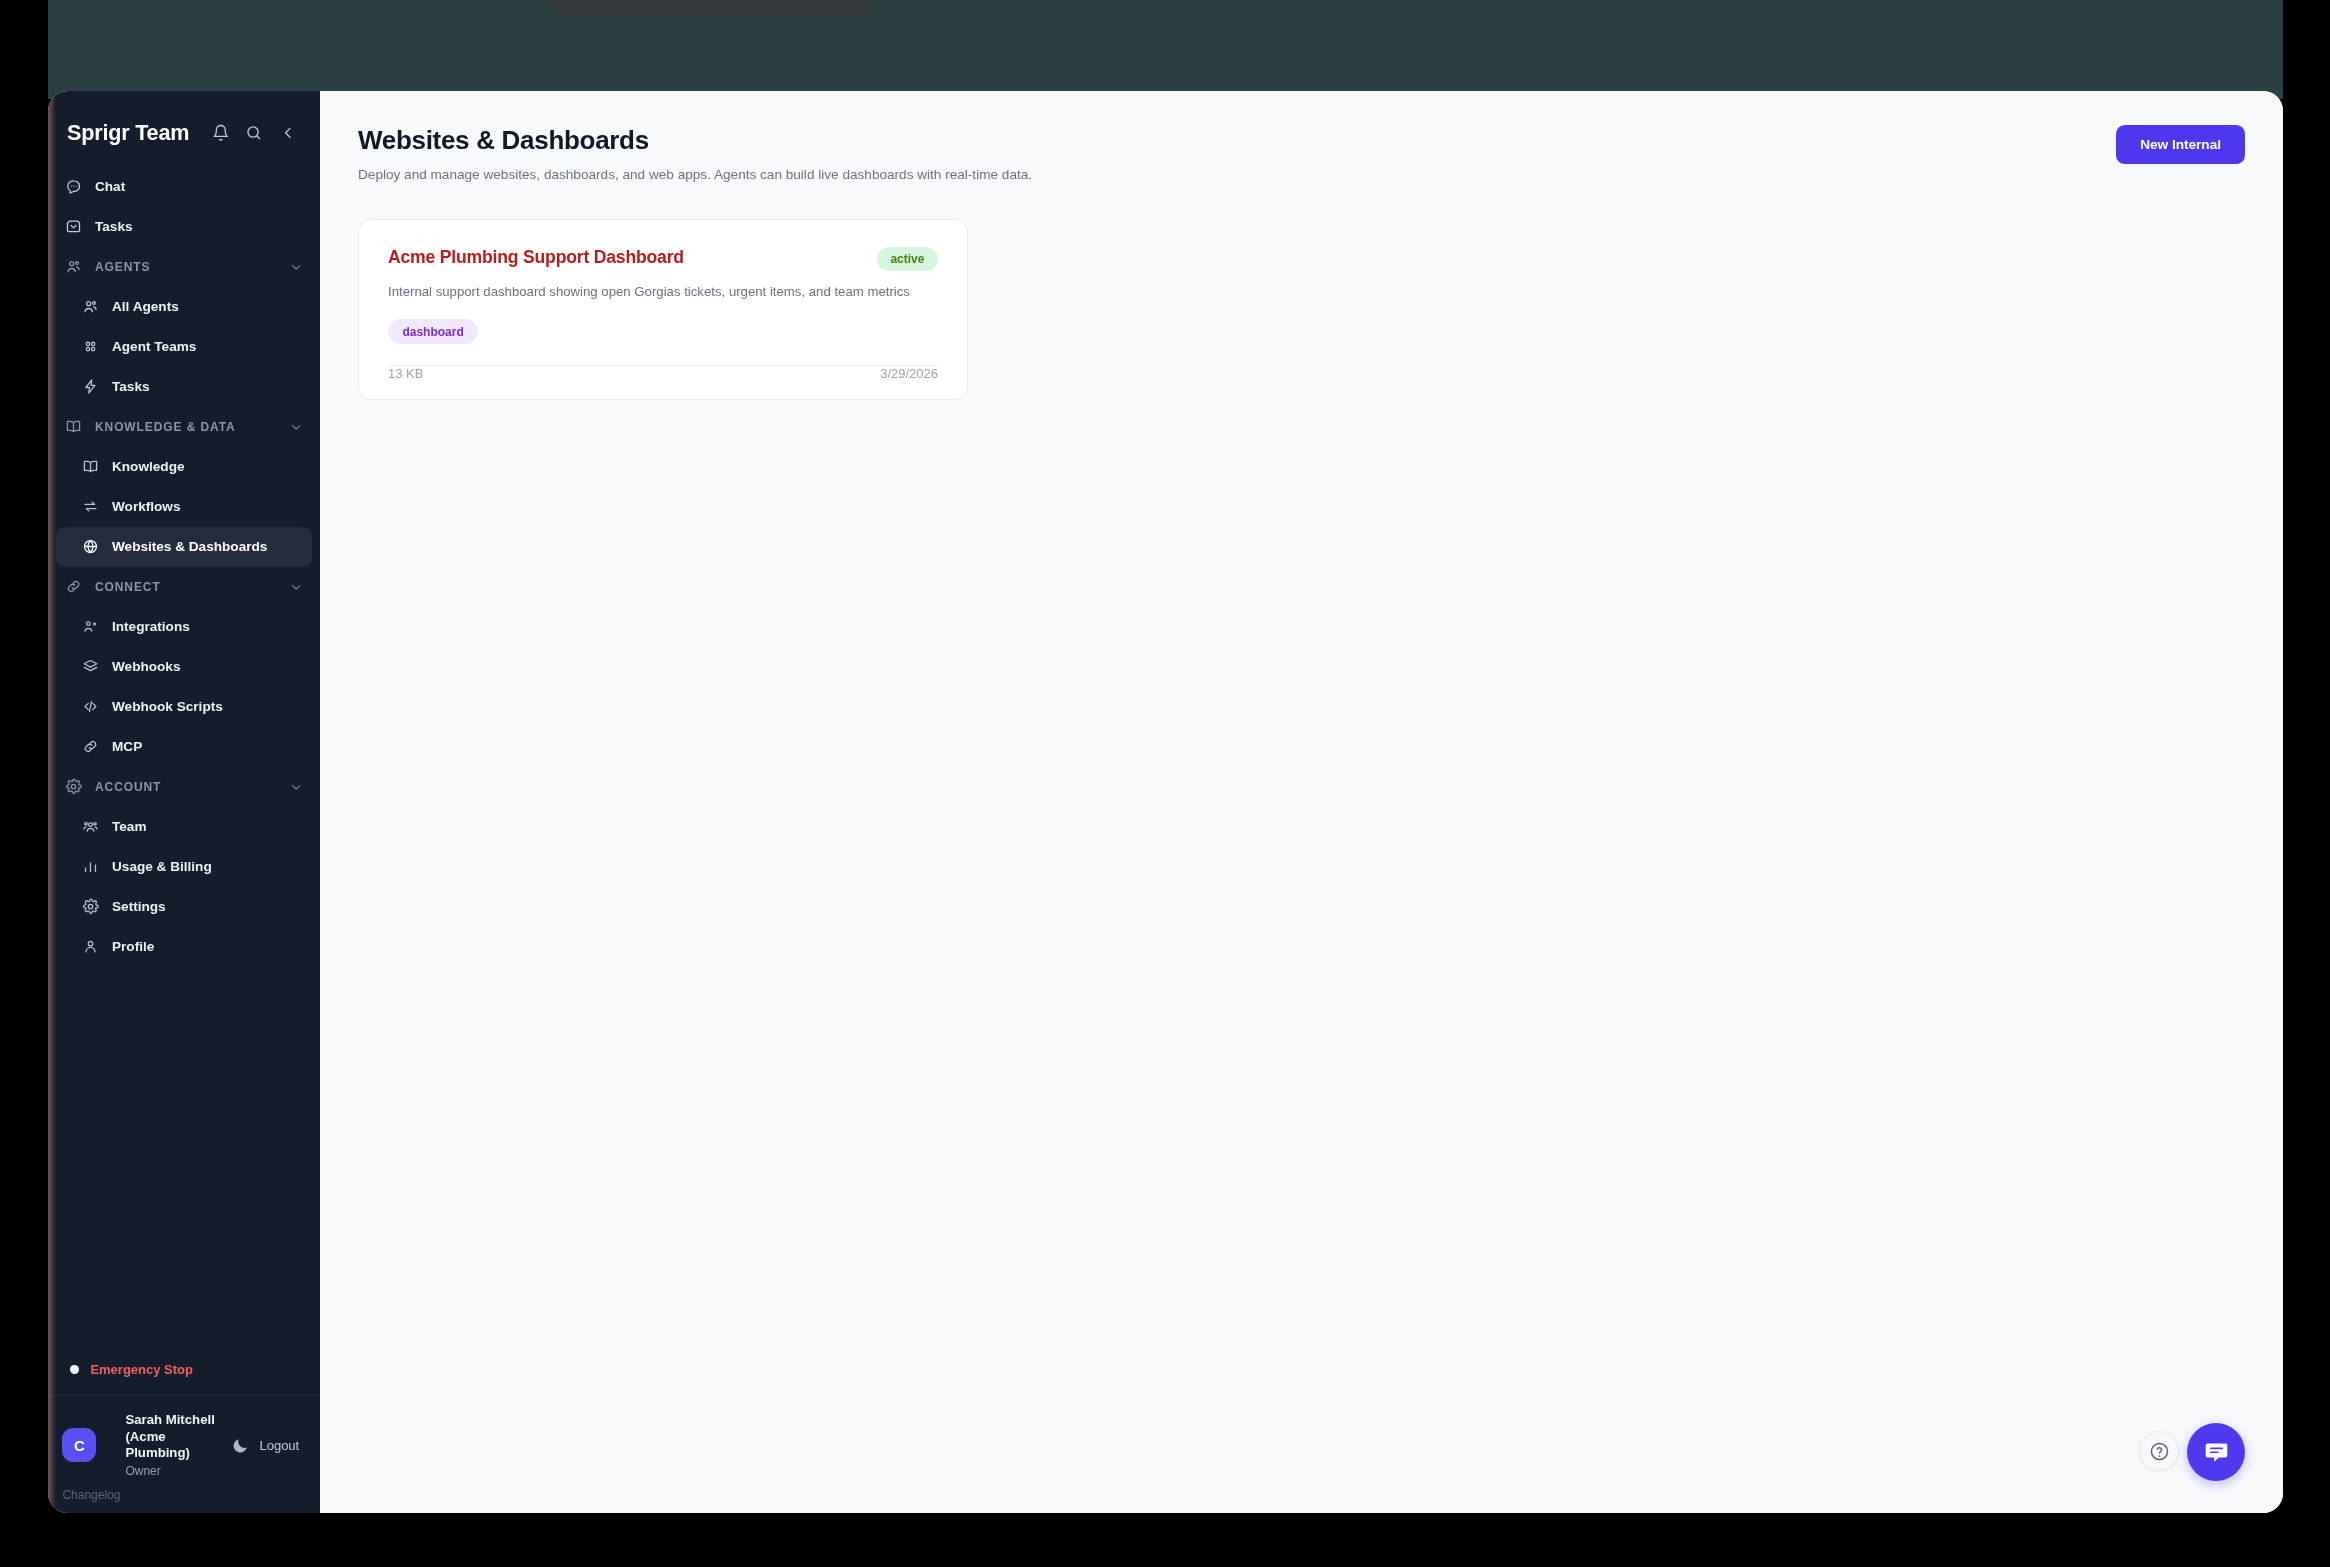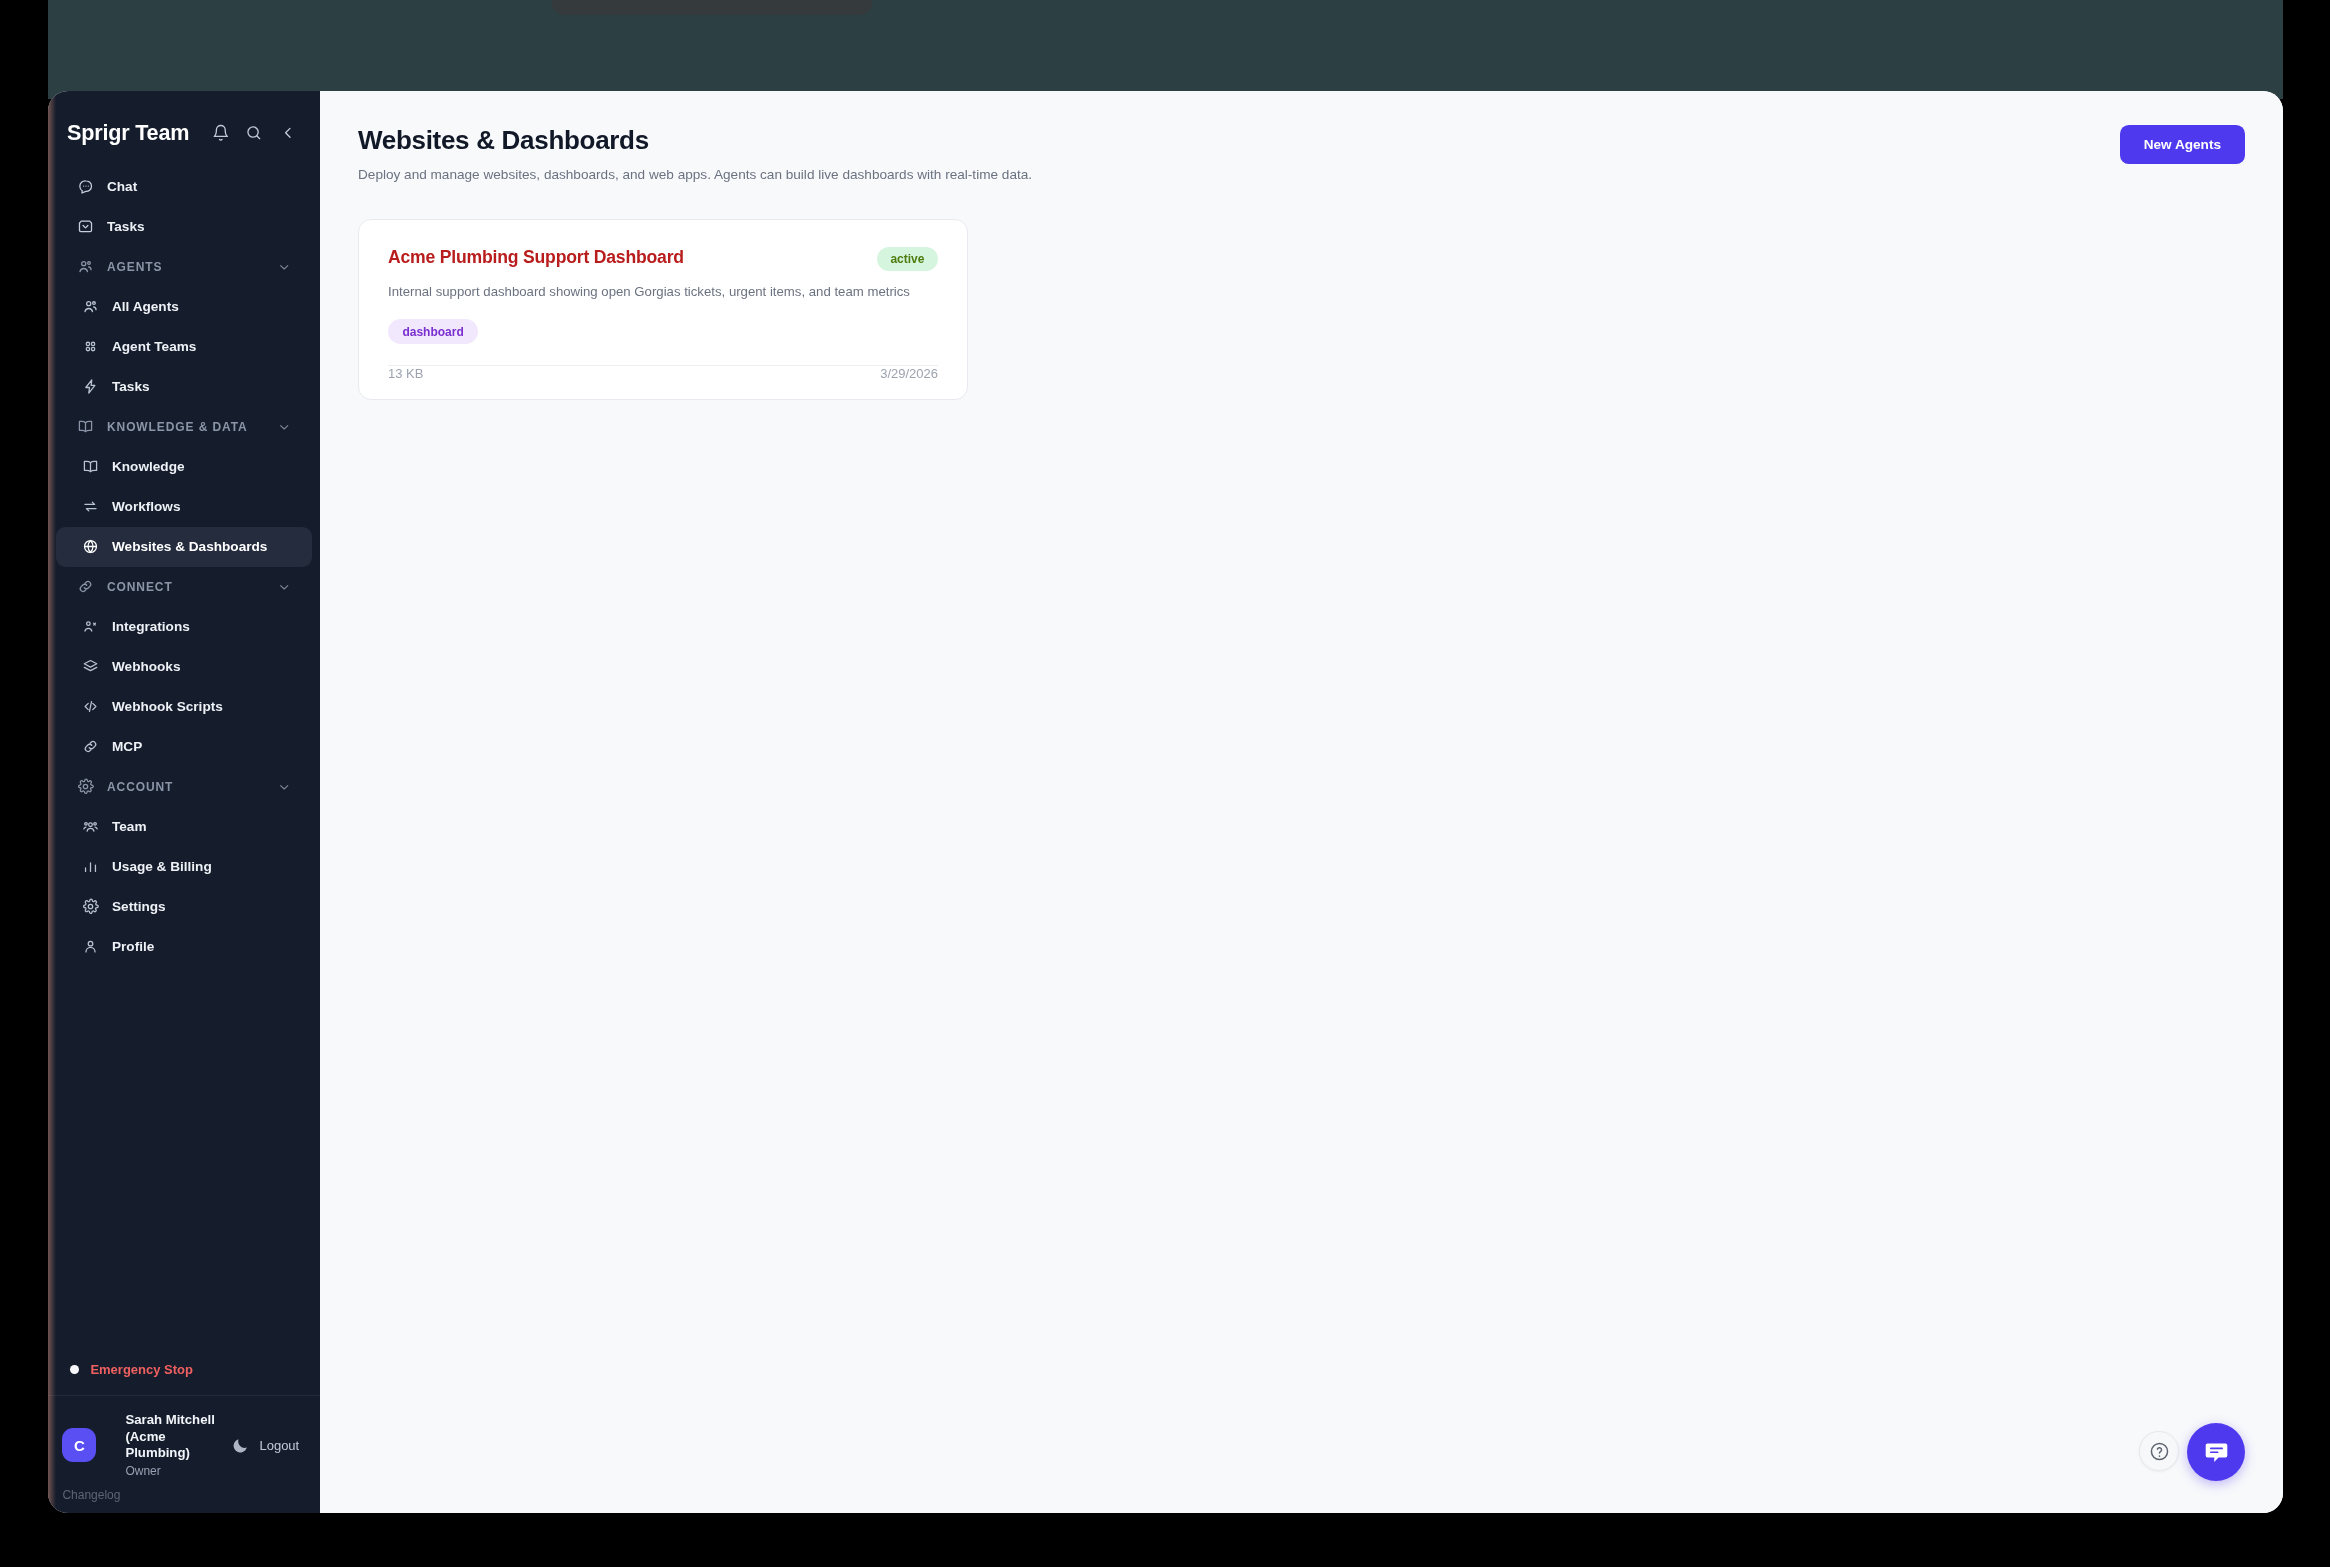--- a/index.html
+++ b/index.html
@@ -91,21 +91,21 @@
   .sb-nav {
     flex: 1 1 auto;
     overflow: hidden;
     padding: 3.2px 8px 0 8px;
   }
 
   .nav-row {
     display: flex;
     align-items: center;
     height: 40px;
-    padding: 0 21px;
+    padding: 0 9px;
     border-radius: 9.6px;
     cursor: pointer;
     white-space: nowrap;
   }
   .nav-row .ico {
     width: 17px; height: 17px;
     flex: 0 0 17px;
     color: #c8cfdc;
     margin-right: 13px;
     display: block;
@@ -622,21 +622,21 @@
     <div class="sb-changelog">Changelog</div>
   </aside>
 
   <main id="main">
     <div class="main-inner">
       <div class="page-head">
         <div>
           <h1 class="page-title">Websites &amp; Dashboards</h1>
           <p class="page-sub">Deploy and manage websites, dashboards, and web apps. Agents can build live dashboards with real-time data.</p>
         </div>
-        <button class="btn-primary">New Agents</button>
+        <button class="btn-primary">New Internal</button>
       </div>
 
       <div class="card-grid" id="card-grid">
           <div class="site-card">
             <div class="card-top">
               <div class="card-title">Acme Plumbing Support Dashboard</div>
               <div class="status-badge">active</div>
             </div>
             <div class="card-desc">Internal support dashboard showing open Gorgias tickets, urgent items, and team metrics</div>
             <div class="tag-row"><span class="tag">dashboard</span></div>

